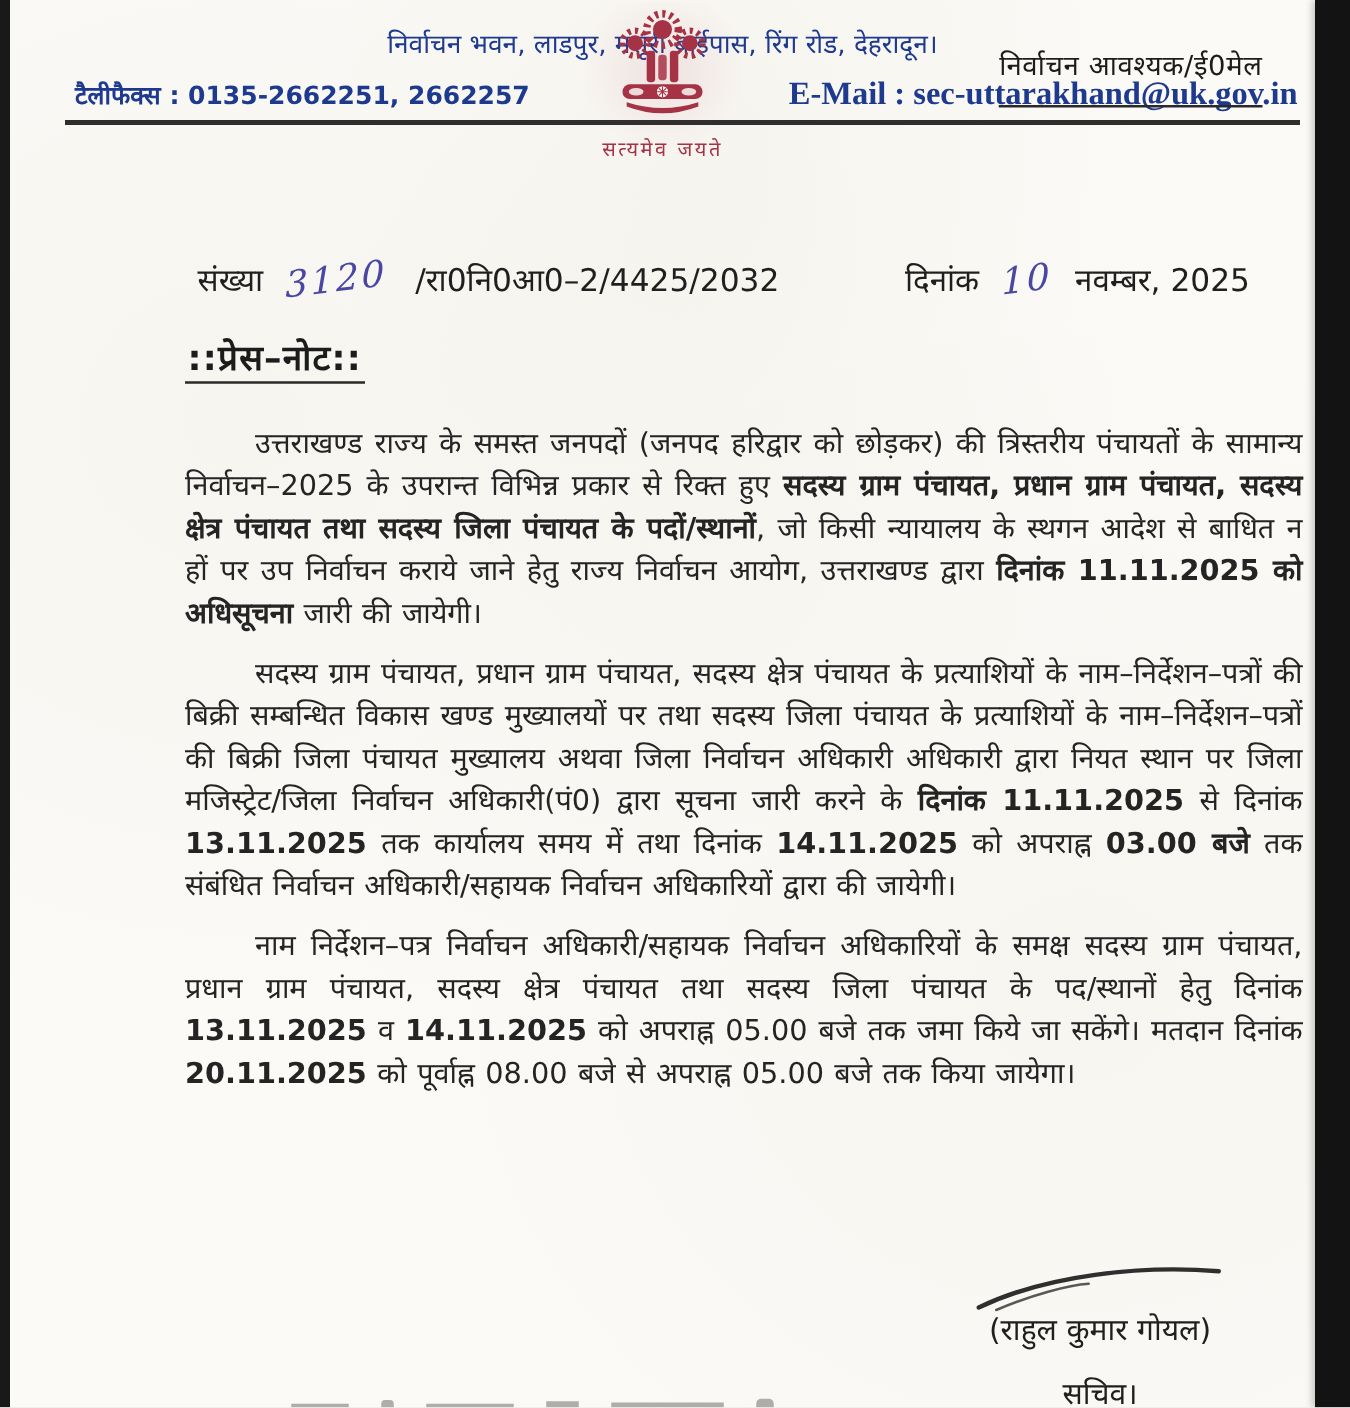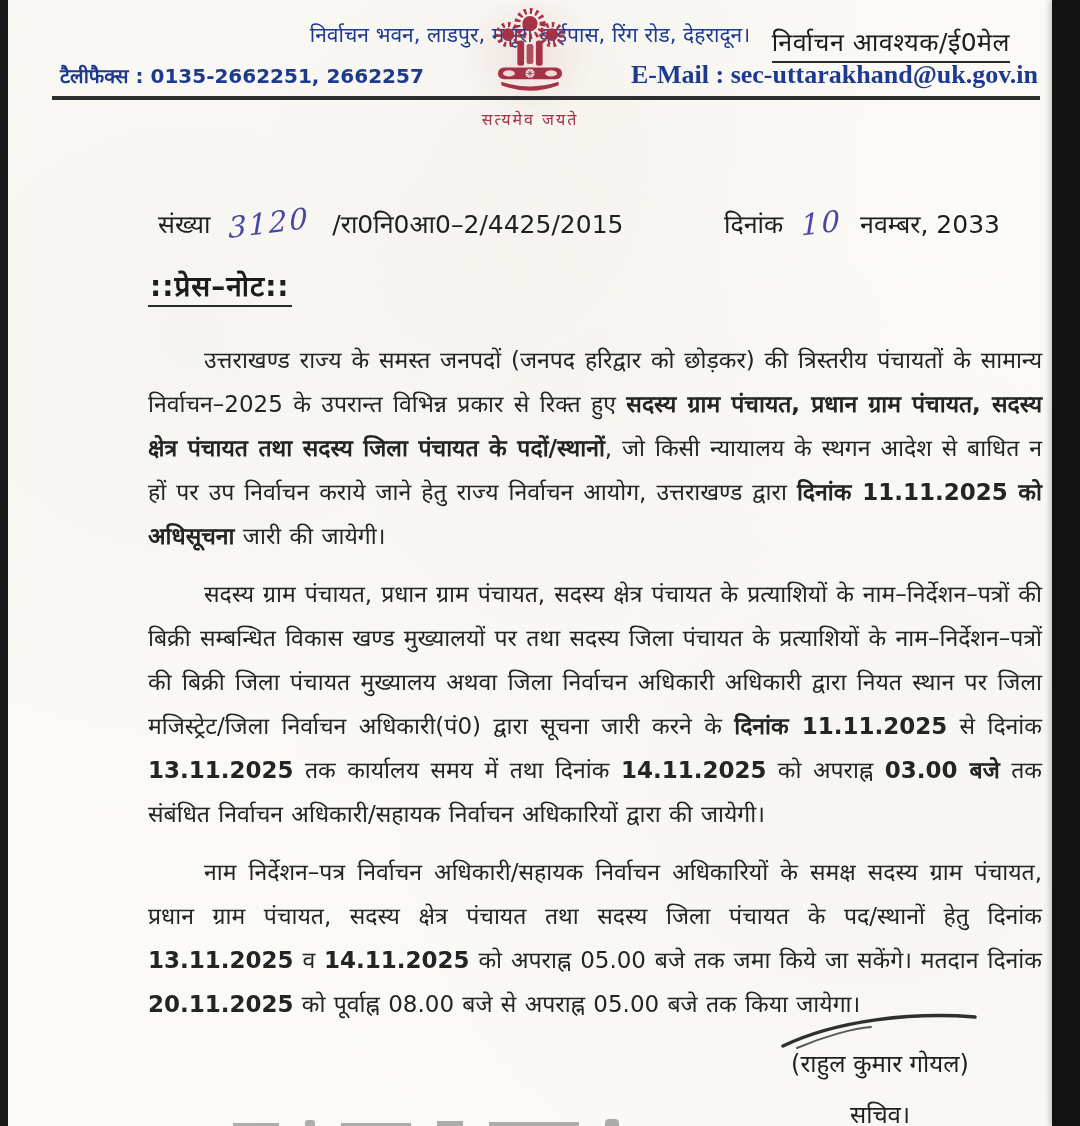--- a/index.html
+++ b/index.html
@@ -12,22 +12,22 @@
       #fbfaf6;
     font-family:"DejaVu Sans",sans-serif;color:#262626;
   }
   .edge{position:absolute;top:0;height:100%;z-index:5;}
   .edge-left{left:0;width:8px;background:#191919;}
   .edge-right{right:0;width:28px;background:#131313;box-shadow:-3px 0 5px rgba(0,0,0,0.18);}
   .content{position:absolute;left:8px;right:28px;top:0;bottom:0;}
 
   
   .corner-note{
-    position:absolute;top:24px;right:42px;font-size:25px;color:#1c1c1c;
-    border-bottom:2px solid #2a2a2a;padding-bottom:3px;letter-spacing:0.5px;
+    position:absolute;top:36px;right:42px;font-size:22px;color:#1c1c1c;
+    border-bottom:2px solid #2a2a2a;padding-bottom:18px;letter-spacing:0.5px;
   }
   .emblem{
     position:absolute;top:2px;left:50%;transform:translateX(-50%);
     width:150px;text-align:center;
     background:radial-gradient(circle at 50% 42%, rgba(166,50,69,0.10), transparent 62%);
   }
   .emblem .motto{font-size:16px;font-weight:normal;color:#a63245;letter-spacing:2px;margin-top:-2px;}
   .org-title{
     margin:128px 0 0;text-align:center;font-size:41px;font-weight:bold;
     color:#1d3a8e;letter-spacing:0.5px;
@@ -53,21 +53,21 @@
   .ref-left .suffix{margin-left:4px;}
 
   
   .body-wrap{margin:0 10px 0 140px;}
   .press-heading{
     font-size:28px;font-weight:bold;margin-top:26px;color:#1c1c1c;
     letter-spacing:1px;
   }
   .press-heading span{border-bottom:2px solid #2a2a2a;padding:0 2px 2px;}
   .para{
-    margin:14px 0 0;font-size:23px;line-height:44px;text-align:justify;
+    margin:14px 0 0;font-size:23px;line-height:34px;text-align:justify;
     text-indent:56px;color:#242424;word-spacing:1px;
   }
   .para:first-of-type{margin-top:34px;}
   .seg-bold{font-weight:bold;}
 
   
   .sig-block{position:absolute;top:1008px;right:47px;width:250px;text-align:center;z-index:2;}
   .sig-stroke{display:block;margin:0 auto -6px;}
   .sig-name{font-size:24px;color:#1f1f1f;}
   .sig-desig{font-size:24px;color:#1f1f1f;margin-top:18px;}
@@ -135,26 +135,26 @@
     <div class="contact-row">
       <span>टैलीफैक्स : 0135-2662251, 2662257</span>
       <span class="email">E-Mail : sec-uttarakhand@uk.gov.in</span>
     </div>
     <div class="divider"></div>
 
     <div class="ref-row">
       <div class="ref-left">
         <span>संख्या</span>
         <span class="handwritten">3120</span>
-        <span class="suffix">/रा0नि0आ0–2/4425/2015</span>
+        <span class="suffix">/रा0नि0आ0–2/4425/2032</span>
       </div>
       <div class="ref-right">
         <span>दिनांक</span>
         <span class="handwritten">10</span>
-        <span>नवम्बर, 2033</span>
+        <span>नवम्बर, 2025</span>
       </div>
     </div>
 
     <div class="body-wrap">
       <div class="press-heading">
         <span>::प्रेस–नोट::</span>
       </div>
       <p class="para"><span>उत्तराखण्ड राज्य के समस्त जनपदों (जनपद हरिद्वार को छोड़कर) की त्रिस्तरीय पंचायतों के सामान्य निर्वाचन–2025 के उपरान्त विभिन्न प्रकार से रिक्त हुए </span><span class="seg-bold">सदस्य ग्राम पंचायत, प्रधान ग्राम पंचायत, सदस्य क्षेत्र पंचायत तथा सदस्य जिला पंचायत के पदों/स्थानों</span><span>, जो किसी न्यायालय के स्थगन आदेश से बाधित न हों पर उप निर्वाचन कराये जाने हेतु राज्य निर्वाचन आयोग, उत्तराखण्ड द्वारा </span><span class="seg-bold">दिनांक 11.11.2025 को अधिसूचना</span><span> जारी की जायेगी।</span></p>
       <p class="para"><span>सदस्य ग्राम पंचायत, प्रधान ग्राम पंचायत, सदस्य क्षेत्र पंचायत के प्रत्याशियों के नाम–निर्देशन–पत्रों की बिक्री सम्बन्धित विकास खण्ड मुख्यालयों पर तथा सदस्य जिला पंचायत के प्रत्याशियों के नाम–निर्देशन–पत्रों की बिक्री जिला पंचायत मुख्यालय अथवा जिला निर्वाचन अधिकारी अधिकारी द्वारा नियत स्थान पर जिला मजिस्ट्रेट/जिला निर्वाचन अधिकारी(पं0) द्वारा सूचना जारी करने के </span><span class="seg-bold">दिनांक 11.11.2025</span><span> से दिनांक </span><span class="seg-bold">13.11.2025</span><span> तक कार्यालय समय में तथा दिनांक </span><span class="seg-bold">14.11.2025</span><span> को अपराह्न </span><span class="seg-bold">03.00 बजे</span><span> तक संबंधित निर्वाचन अधिकारी/सहायक निर्वाचन अधिकारियों द्वारा की जायेगी।</span></p>
       <p class="para"><span>नाम निर्देशन–पत्र निर्वाचन अधिकारी/सहायक निर्वाचन अधिकारियों के समक्ष सदस्य ग्राम पंचायत, प्रधान ग्राम पंचायत, सदस्य क्षेत्र पंचायत तथा सदस्य जिला पंचायत के पद/स्थानों हेतु दिनांक </span><span class="seg-bold">13.11.2025</span><span> व </span><span class="seg-bold">14.11.2025</span><span> को अपराह्न 05.00 बजे तक जमा किये जा सकेंगे। मतदान दिनांक </span><span class="seg-bold">20.11.2025</span><span> को पूर्वाह्न 08.00 बजे से अपराह्न 05.00 बजे तक किया जायेगा।</span></p>

